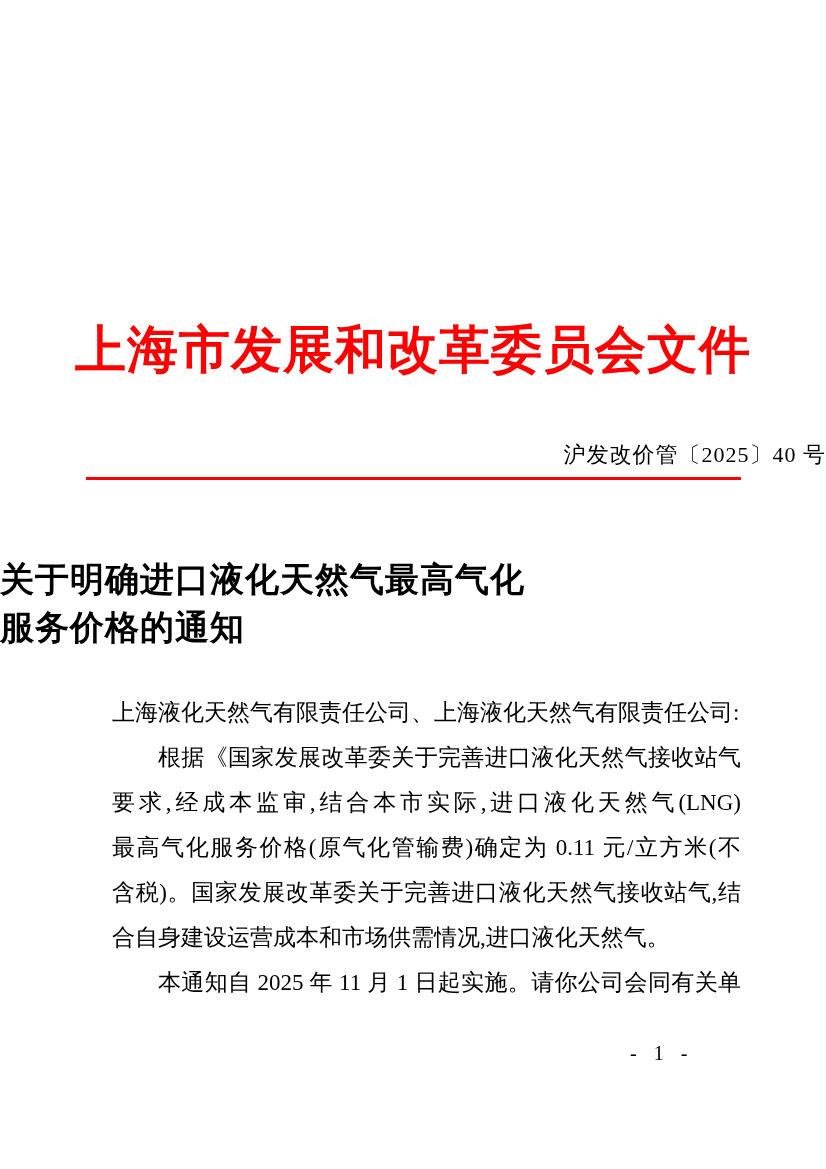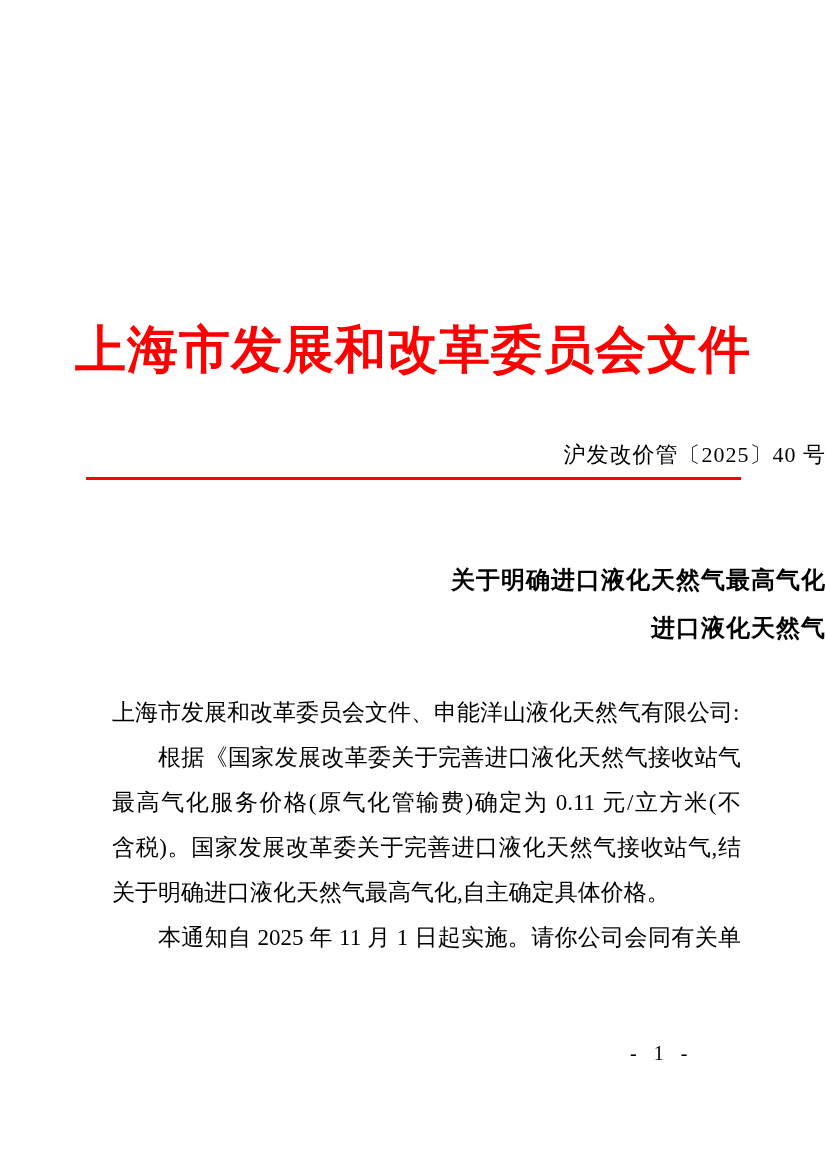--- a/index.html
+++ b/index.html
@@ -44,22 +44,22 @@
     width: 655px;
     height: 3px;
     background: #fe0000;
   }
   .doc-title {
     position: absolute;
     top: 556px;
     left: 0;
     width: 100%;
     margin: 0;
-    text-align: right;
-    font-size: 24px;
+    text-align: left;
+    font-size: 34px;
     font-weight: bold;
     line-height: 48px;
     letter-spacing: 1px;
   }
   .body-text {
     position: absolute;
     top: 690px;
     left: 112px;
     width: 629px;
     font-size: 23px;
@@ -92,27 +92,28 @@
 <div class="page">
 
   <div class="agency-title">上海市发展和改革委员会文件</div>
 
   <div class="doc-number">沪发改价管〔2025〕40 号</div>
 
   <div class="red-line"></div>
 
   <h1 class="doc-title">
     <span>关于明确进口液化天然气最高气化</span><br>
-    <span>进口液化天然气</span>
+    <span>服务价格的通知</span>
   </h1>
 
   <div class="body-text">
-    <p class="line">上海市发展和改革委员会文件、申能洋山液化天然气有限公司:</p>
+    <p class="line">上海液化天然气有限责任公司、上海液化天然气有限责任公司:</p>
     <p class="line indent justify">根据《国家发展改革委关于完善进口液化天然气接收站气</p>
+    <p class="line justify">要求,经成本监审,结合本市实际,进口液化天然气(LNG)</p>
     <p class="line justify">最高气化服务价格(原气化管输费)确定为 0.11 元/立方米(不</p>
     <p class="line justify">含税)。国家发展改革委关于完善进口液化天然气接收站气,结</p>
-    <p class="line">关于明确进口液化天然气最高气化,自主确定具体价格。</p>
+    <p class="line">合自身建设运营成本和市场供需情况,进口液化天然气。</p>
     <p class="line indent justify">本通知自 2025 年 11 月 1 日起实施。请你公司会同有关单位</p>
   </div>
 
   <div class="page-number">- 1 -</div>
 
 </div>
 
 </body></html>

